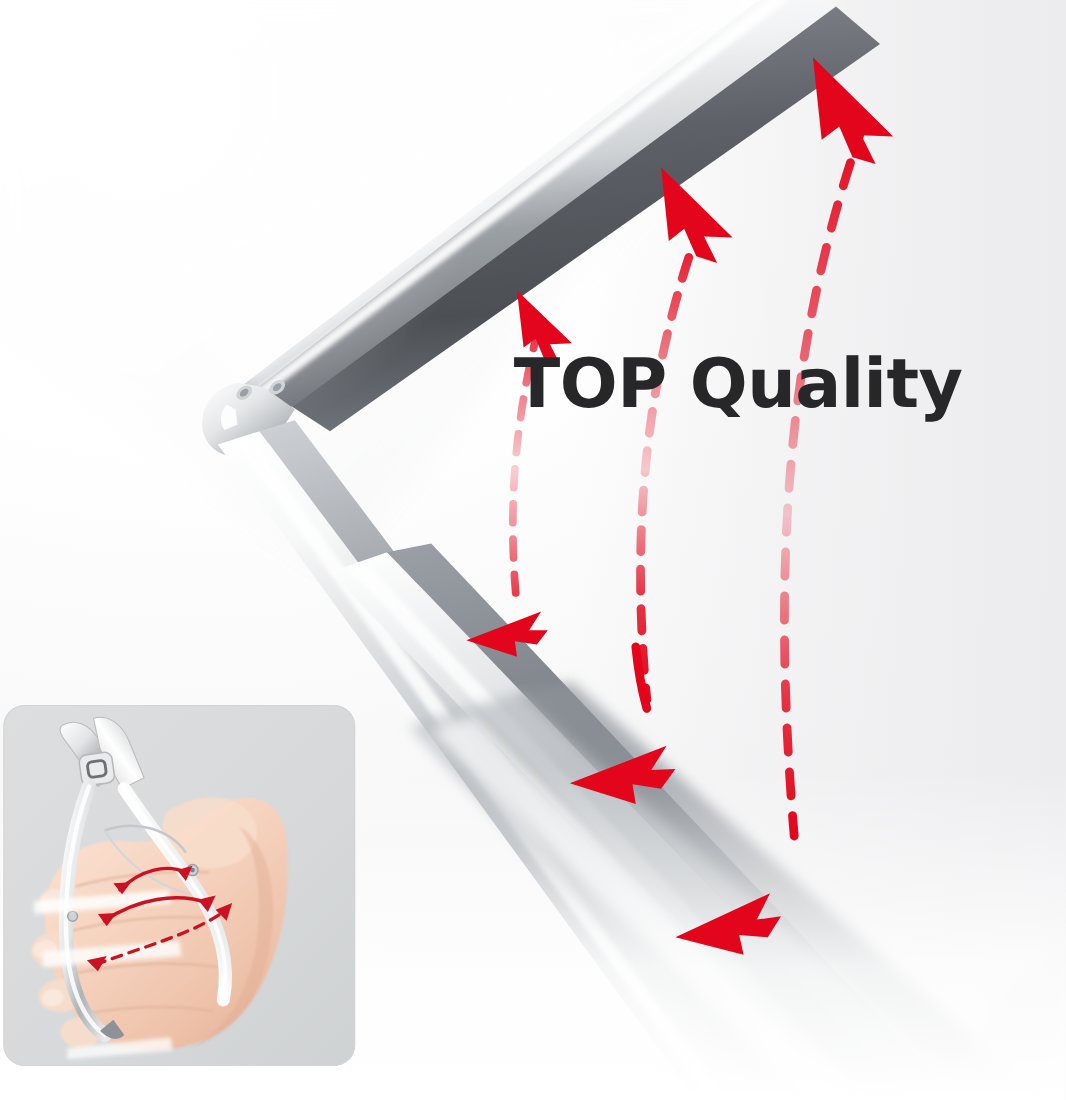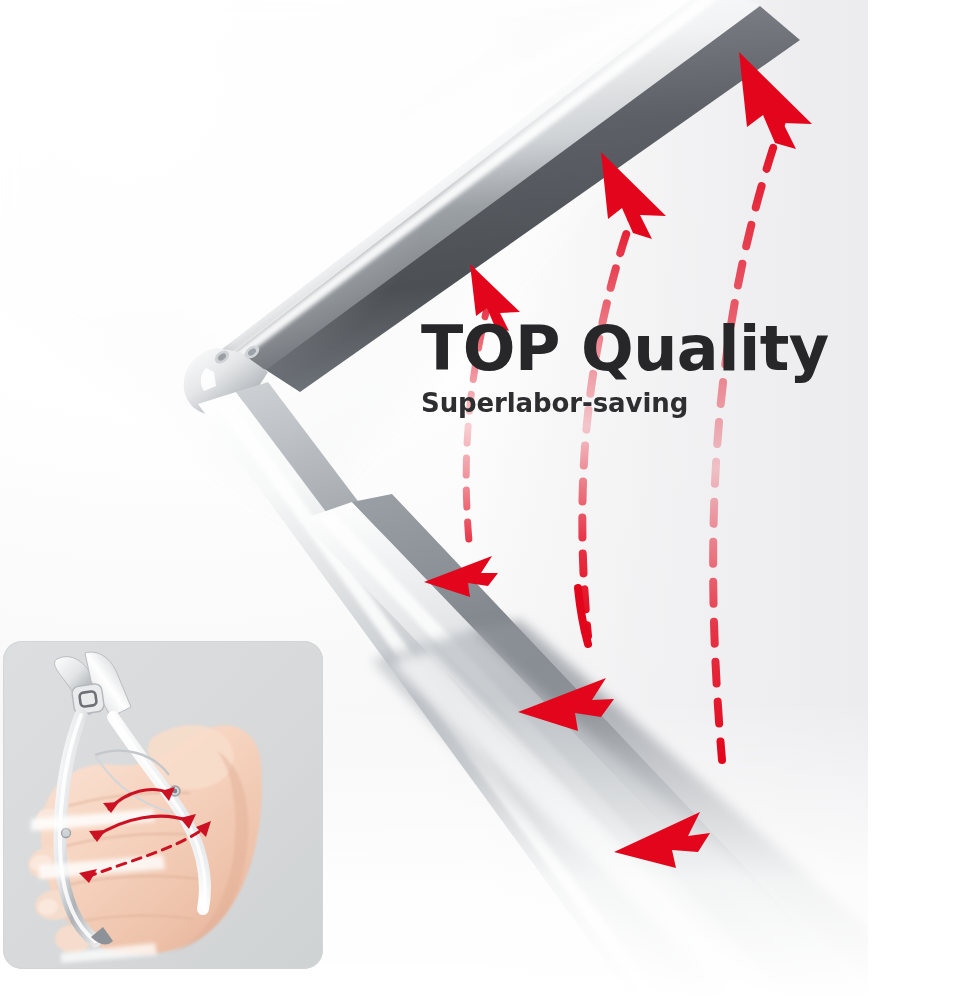--- a/index.html
+++ b/index.html
@@ -1,22 +1,23 @@
 <!DOCTYPE html>
 <html><head>
 <meta charset="utf-8">
 <style>
   html,body{margin:0;padding:0;background:#fff;}
   body{font-family:"DejaVu Sans","Liberation Sans",sans-serif;}
 
   #stage{
     position:relative;
-    width:868px;height:1000px;
+    width:969px;height:1000px;
     overflow:hidden;
     background:#ffffff;
+    text-align:center;
   }
 
   
   .bg-base{
     position:absolute;inset:0;
     background:
       radial-gradient(120% 90% at 18% 6%, #ffffff 0%, #ffffff 38%, #fbfbfb 58%, #f4f4f5 100%),
       linear-gradient(125deg,#ffffff 0%,#ffffff 30%,#f3f2f3 62%,#eeedef 100%);
   }
   .bg-soft-right{
@@ -254,21 +255,20 @@
 
         <path d="M 739 52 L 812 124 L 783 123 L 796 149 L 775 143 L 763 115 L 747 127 Z" fill="#e3051b"></path>
 
         <path d="M 614 852 L 700 812 L 688 836 L 710 833 L 698 852 L 672 850 L 676 868 Z" fill="#e3051b"></path>
       </g>
     </svg>
   </div>
 
   <div class="copy">
     <div class="headline">TOP Quality</div>
-    <div class="bullet">Superlabor-saving</div>
   </div>
 
   <div class="inset">
     <svg viewBox="0 0 320 328" xmlns="http://www.w3.org/2000/svg" aria-hidden="true">
       <defs>
         <linearGradient id="insetBg" x1="0" y1="0" x2="1" y2="1">
           <stop offset="0%" stop-color="#dcdedf"></stop>
           <stop offset="55%" stop-color="#d7d9da"></stop>
           <stop offset="100%" stop-color="#cfd2d3"></stop>
         </linearGradient>

